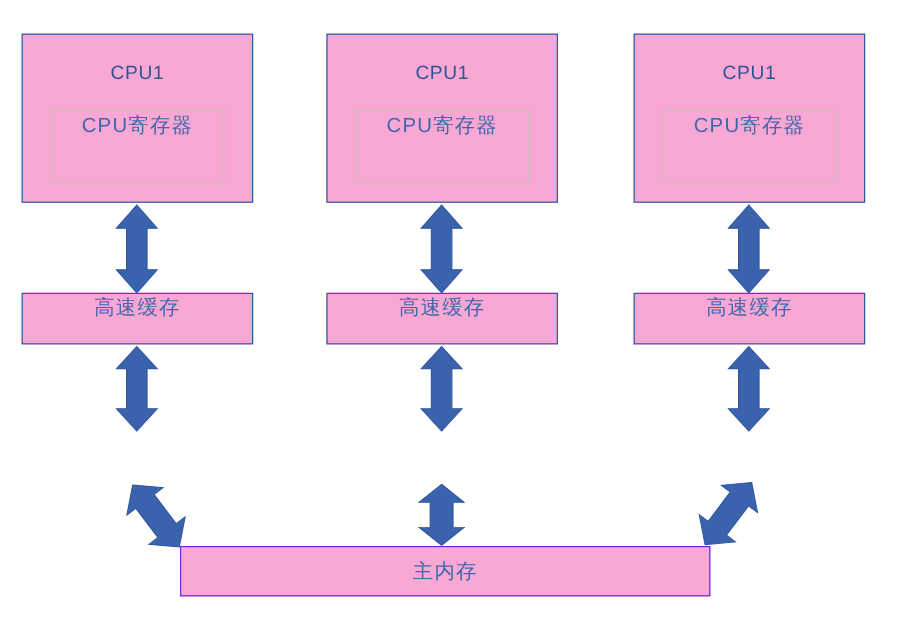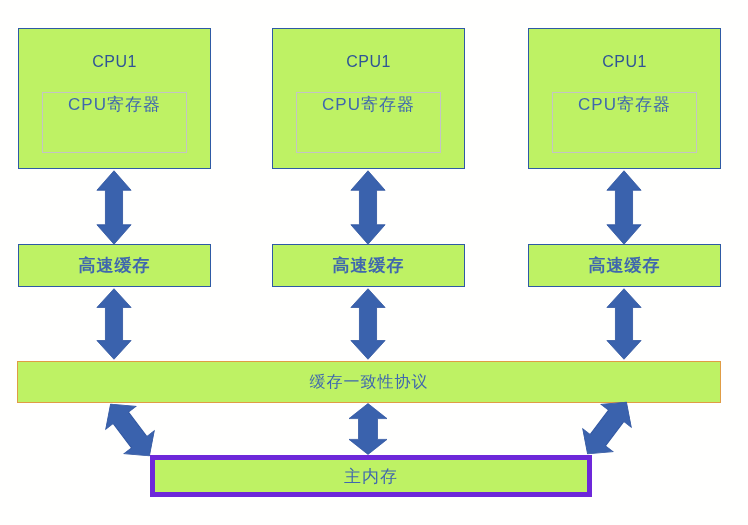--- a/index.html
+++ b/index.html
@@ -3,21 +3,21 @@
 <meta charset="utf-8">
 <style>
   html,body{margin:0;padding:0;background:#ffffff;}
   .stage{
     position:relative;
     width:748px;height:525px;
     background:#fffffe;
     font-family:"Liberation Sans","DejaVu Sans",sans-serif;
     overflow:hidden;
   }
-  .box{position:absolute;box-sizing:border-box;background:#bef264;}
+  .box{position:absolute;box-sizing:border-box;background:#f9a8d4;}
 
   
   .cpu-box{
     top:28px;width:193px;height:141px;
     border:1.5px solid #2e5aa5;
   }
   .cpu-title{
     margin-top:24px;text-align:center;
     color:#2f5496;font-size:16px;letter-spacing:.5px;
   }
@@ -25,36 +25,36 @@
     position:absolute;left:23px;top:63px;width:145px;height:61px;
     border:1px solid #c4c4c4;box-sizing:border-box;
     display:flex;justify-content:center;
     color:#3f67ae;font-size:17px;letter-spacing:1px;
   }
 
   
   .cache-box{
     top:244px;width:193px;height:43px;
     border:1.5px solid #2e5aa5;
-    display:flex;align-items:center;justify-content:center;
-    color:#3f67ae;font-size:17px;letter-spacing:1px;font-weight:bold;
+    display:flex;justify-content:center;
+    color:#3f67ae;font-size:17px;letter-spacing:1px;
   }
 
   
   .protocol-bar{
     left:17px;top:361px;width:704px;height:42px;
     border:1.5px solid #e09c45;
     display:flex;align-items:center;justify-content:center;
     color:#3f67ae;font-size:16px;letter-spacing:1px;
   }
 
   
   .memory-box{
     left:150px;top:455px;width:442px;height:42px;
-    border:5px solid #6d28d9;
+    border:1px solid #6d28d9;
     display:flex;align-items:center;justify-content:center;
     color:#3f67ae;font-size:17px;letter-spacing:1px;
   }
 
   .arrow{position:absolute;}
   .arrow polygon{fill:#3a62ad;stroke:#2f55a0;stroke-width:1;}
 
   
   .col1{left:18px;}  .col2{left:272px;}  .col3{left:528px;}
 </style>
@@ -107,23 +107,20 @@
   <svg class="arrow" style="left:96px;top:288px;" width="36" height="72" viewBox="0 0 40 100" preserveAspectRatio="none">
     <polygon points="20,1 39,27 29.5,27 29.5,73 39,73 20,99 1,73 10.5,73 10.5,27 1,27"></polygon>
   </svg>
   <svg class="arrow" style="left:350px;top:288px;" width="36" height="72" viewBox="0 0 40 100" preserveAspectRatio="none">
     <polygon points="20,1 39,27 29.5,27 29.5,73 39,73 20,99 1,73 10.5,73 10.5,27 1,27"></polygon>
   </svg>
   <svg class="arrow" style="left:606px;top:288px;" width="36" height="72" viewBox="0 0 40 100" preserveAspectRatio="none">
     <polygon points="20,1 39,27 29.5,27 29.5,73 39,73 20,99 1,73 10.5,73 10.5,27 1,27"></polygon>
   </svg>
 
-  <div class="box protocol-bar">
-    <span>缓存一致性协议</span>
-  </div>
 
   <svg class="arrow" style="left:110px;top:397px;transform:rotate(-37deg);" width="40" height="66" viewBox="0 0 40 100" preserveAspectRatio="none">
     <polygon points="20,1 39,27 29.5,27 29.5,73 39,73 20,99 1,73 10.5,73 10.5,27 1,27"></polygon>
   </svg>
   <svg class="arrow" style="left:348px;top:403px;" width="40" height="52" viewBox="0 0 40 100" preserveAspectRatio="none">
     <polygon points="20,1 39,30 29.5,30 29.5,70 39,70 20,99 1,70 10.5,70 10.5,30 1,30"></polygon>
   </svg>
   <svg class="arrow" style="left:587px;top:395px;transform:rotate(37deg);" width="40" height="66" viewBox="0 0 40 100" preserveAspectRatio="none">
     <polygon points="20,1 39,27 29.5,27 29.5,73 39,73 20,99 1,73 10.5,73 10.5,27 1,27"></polygon>
   </svg>

